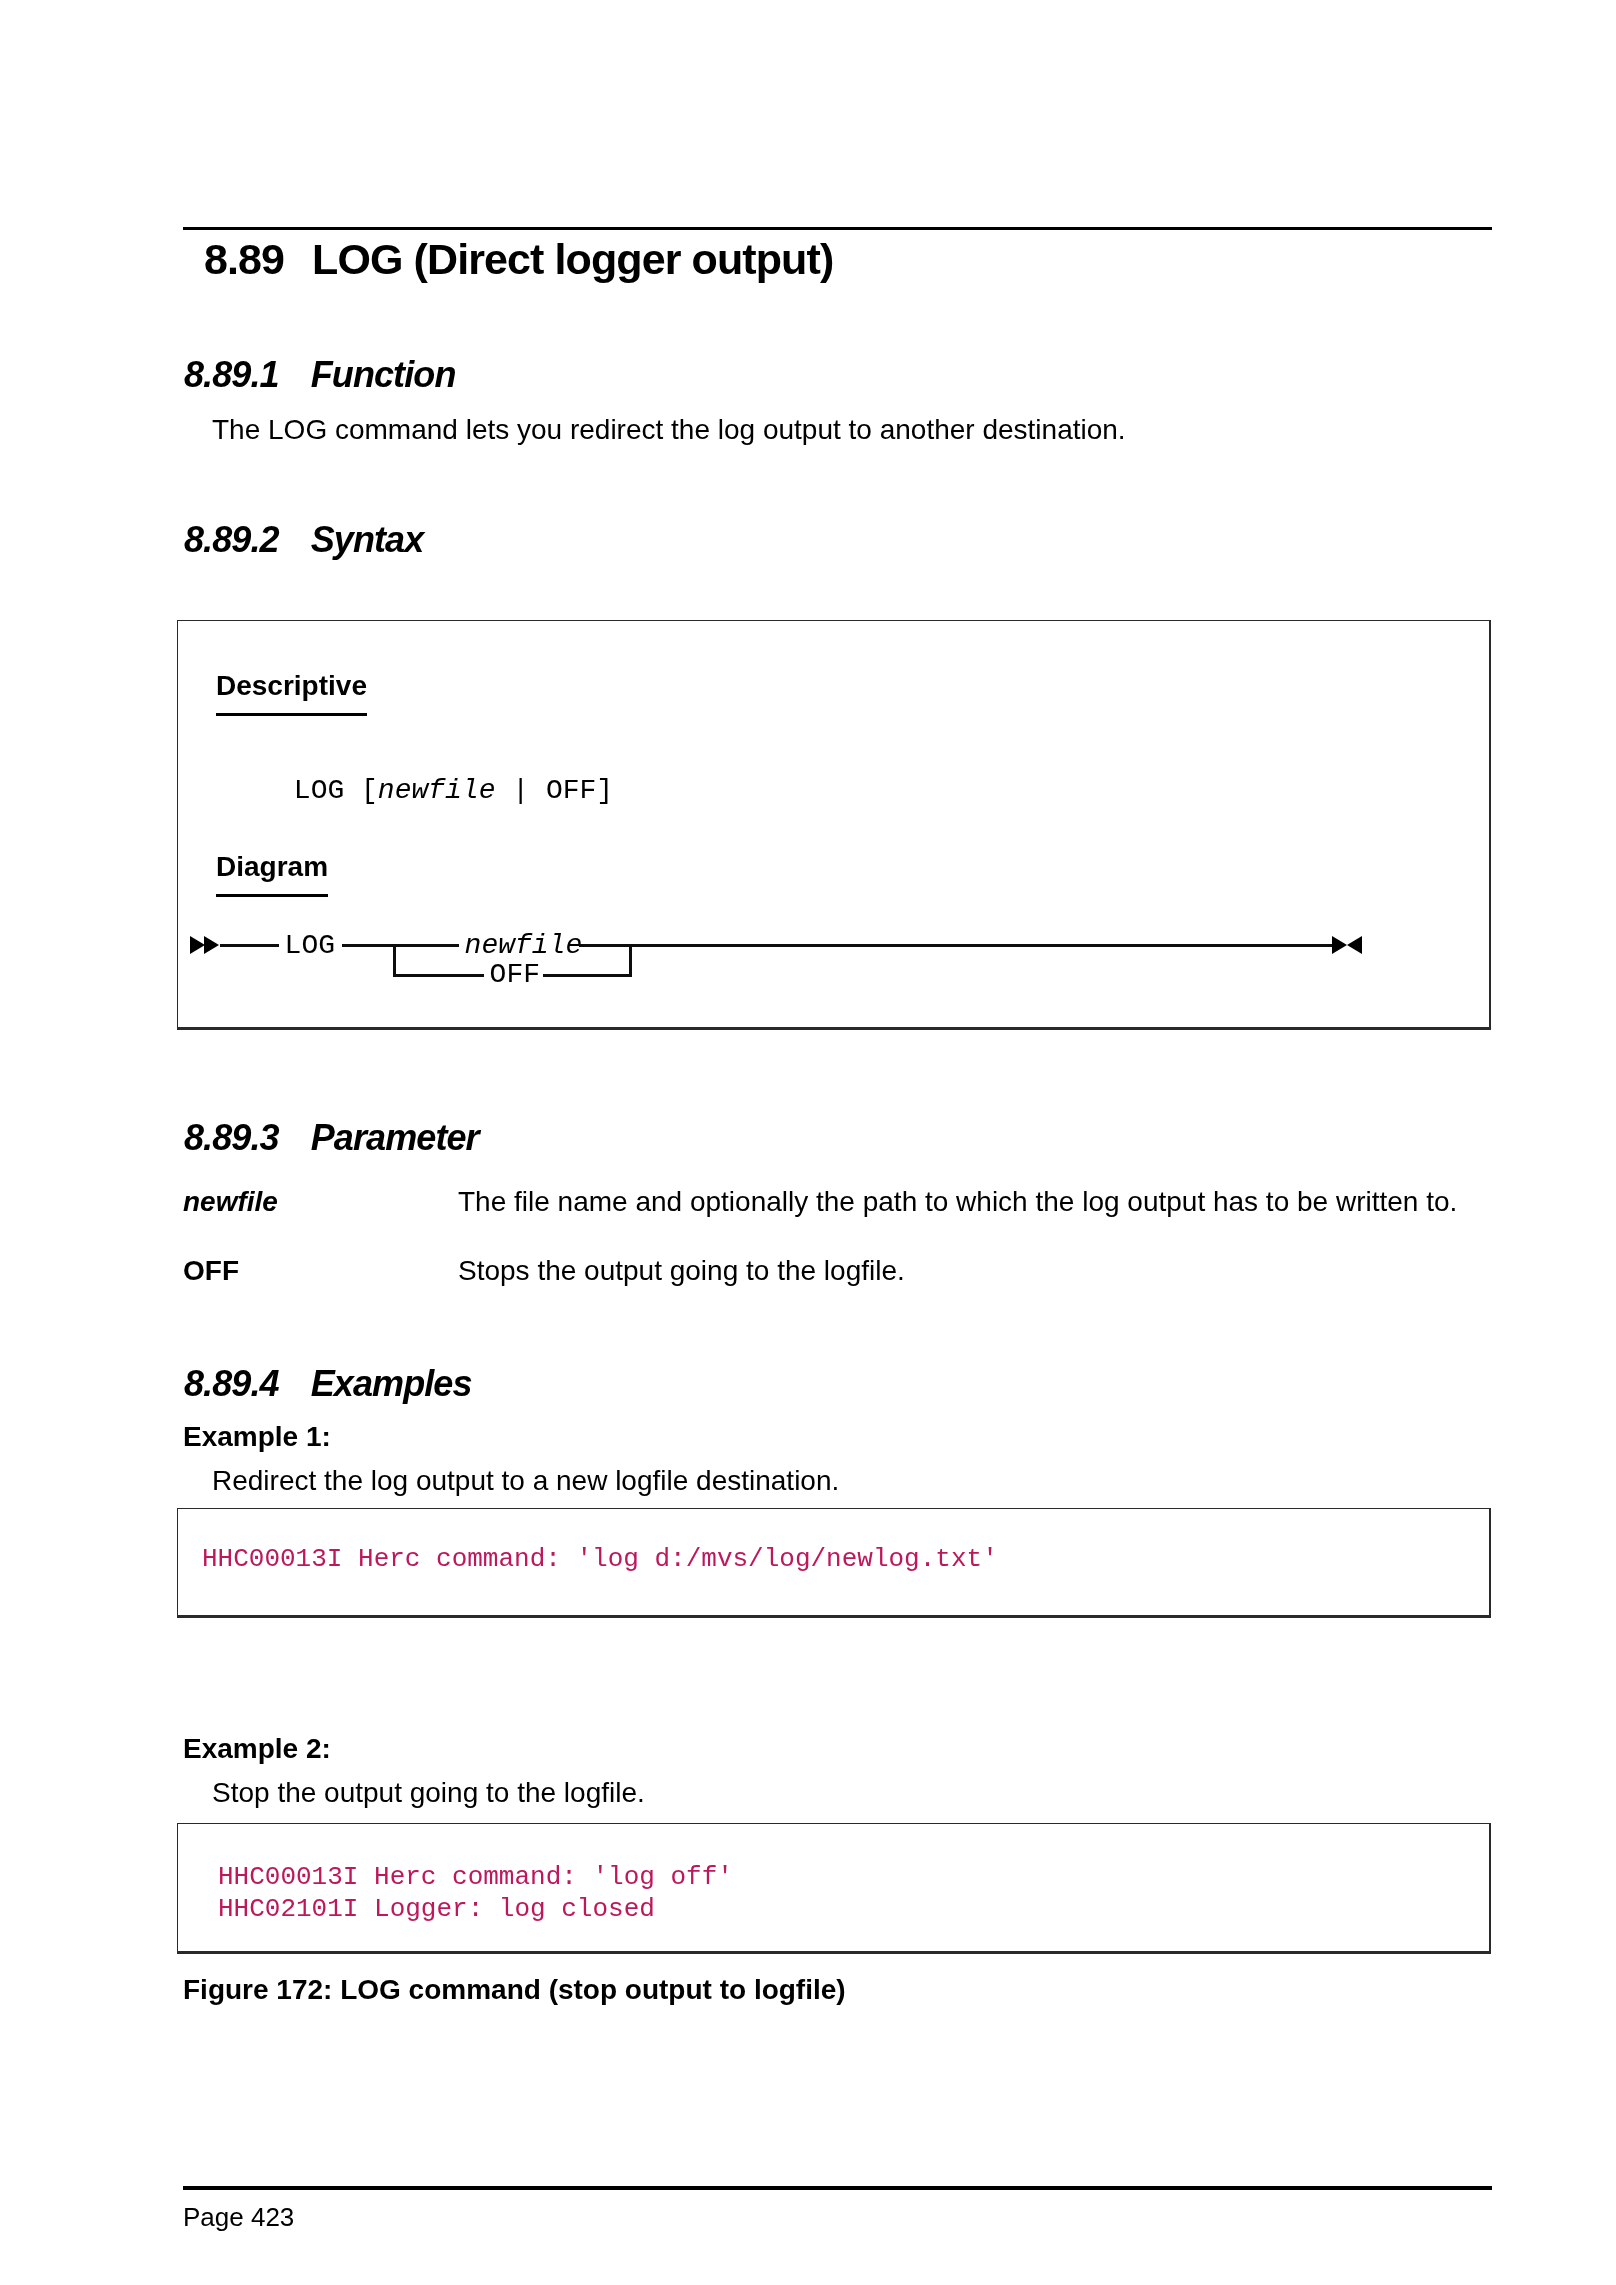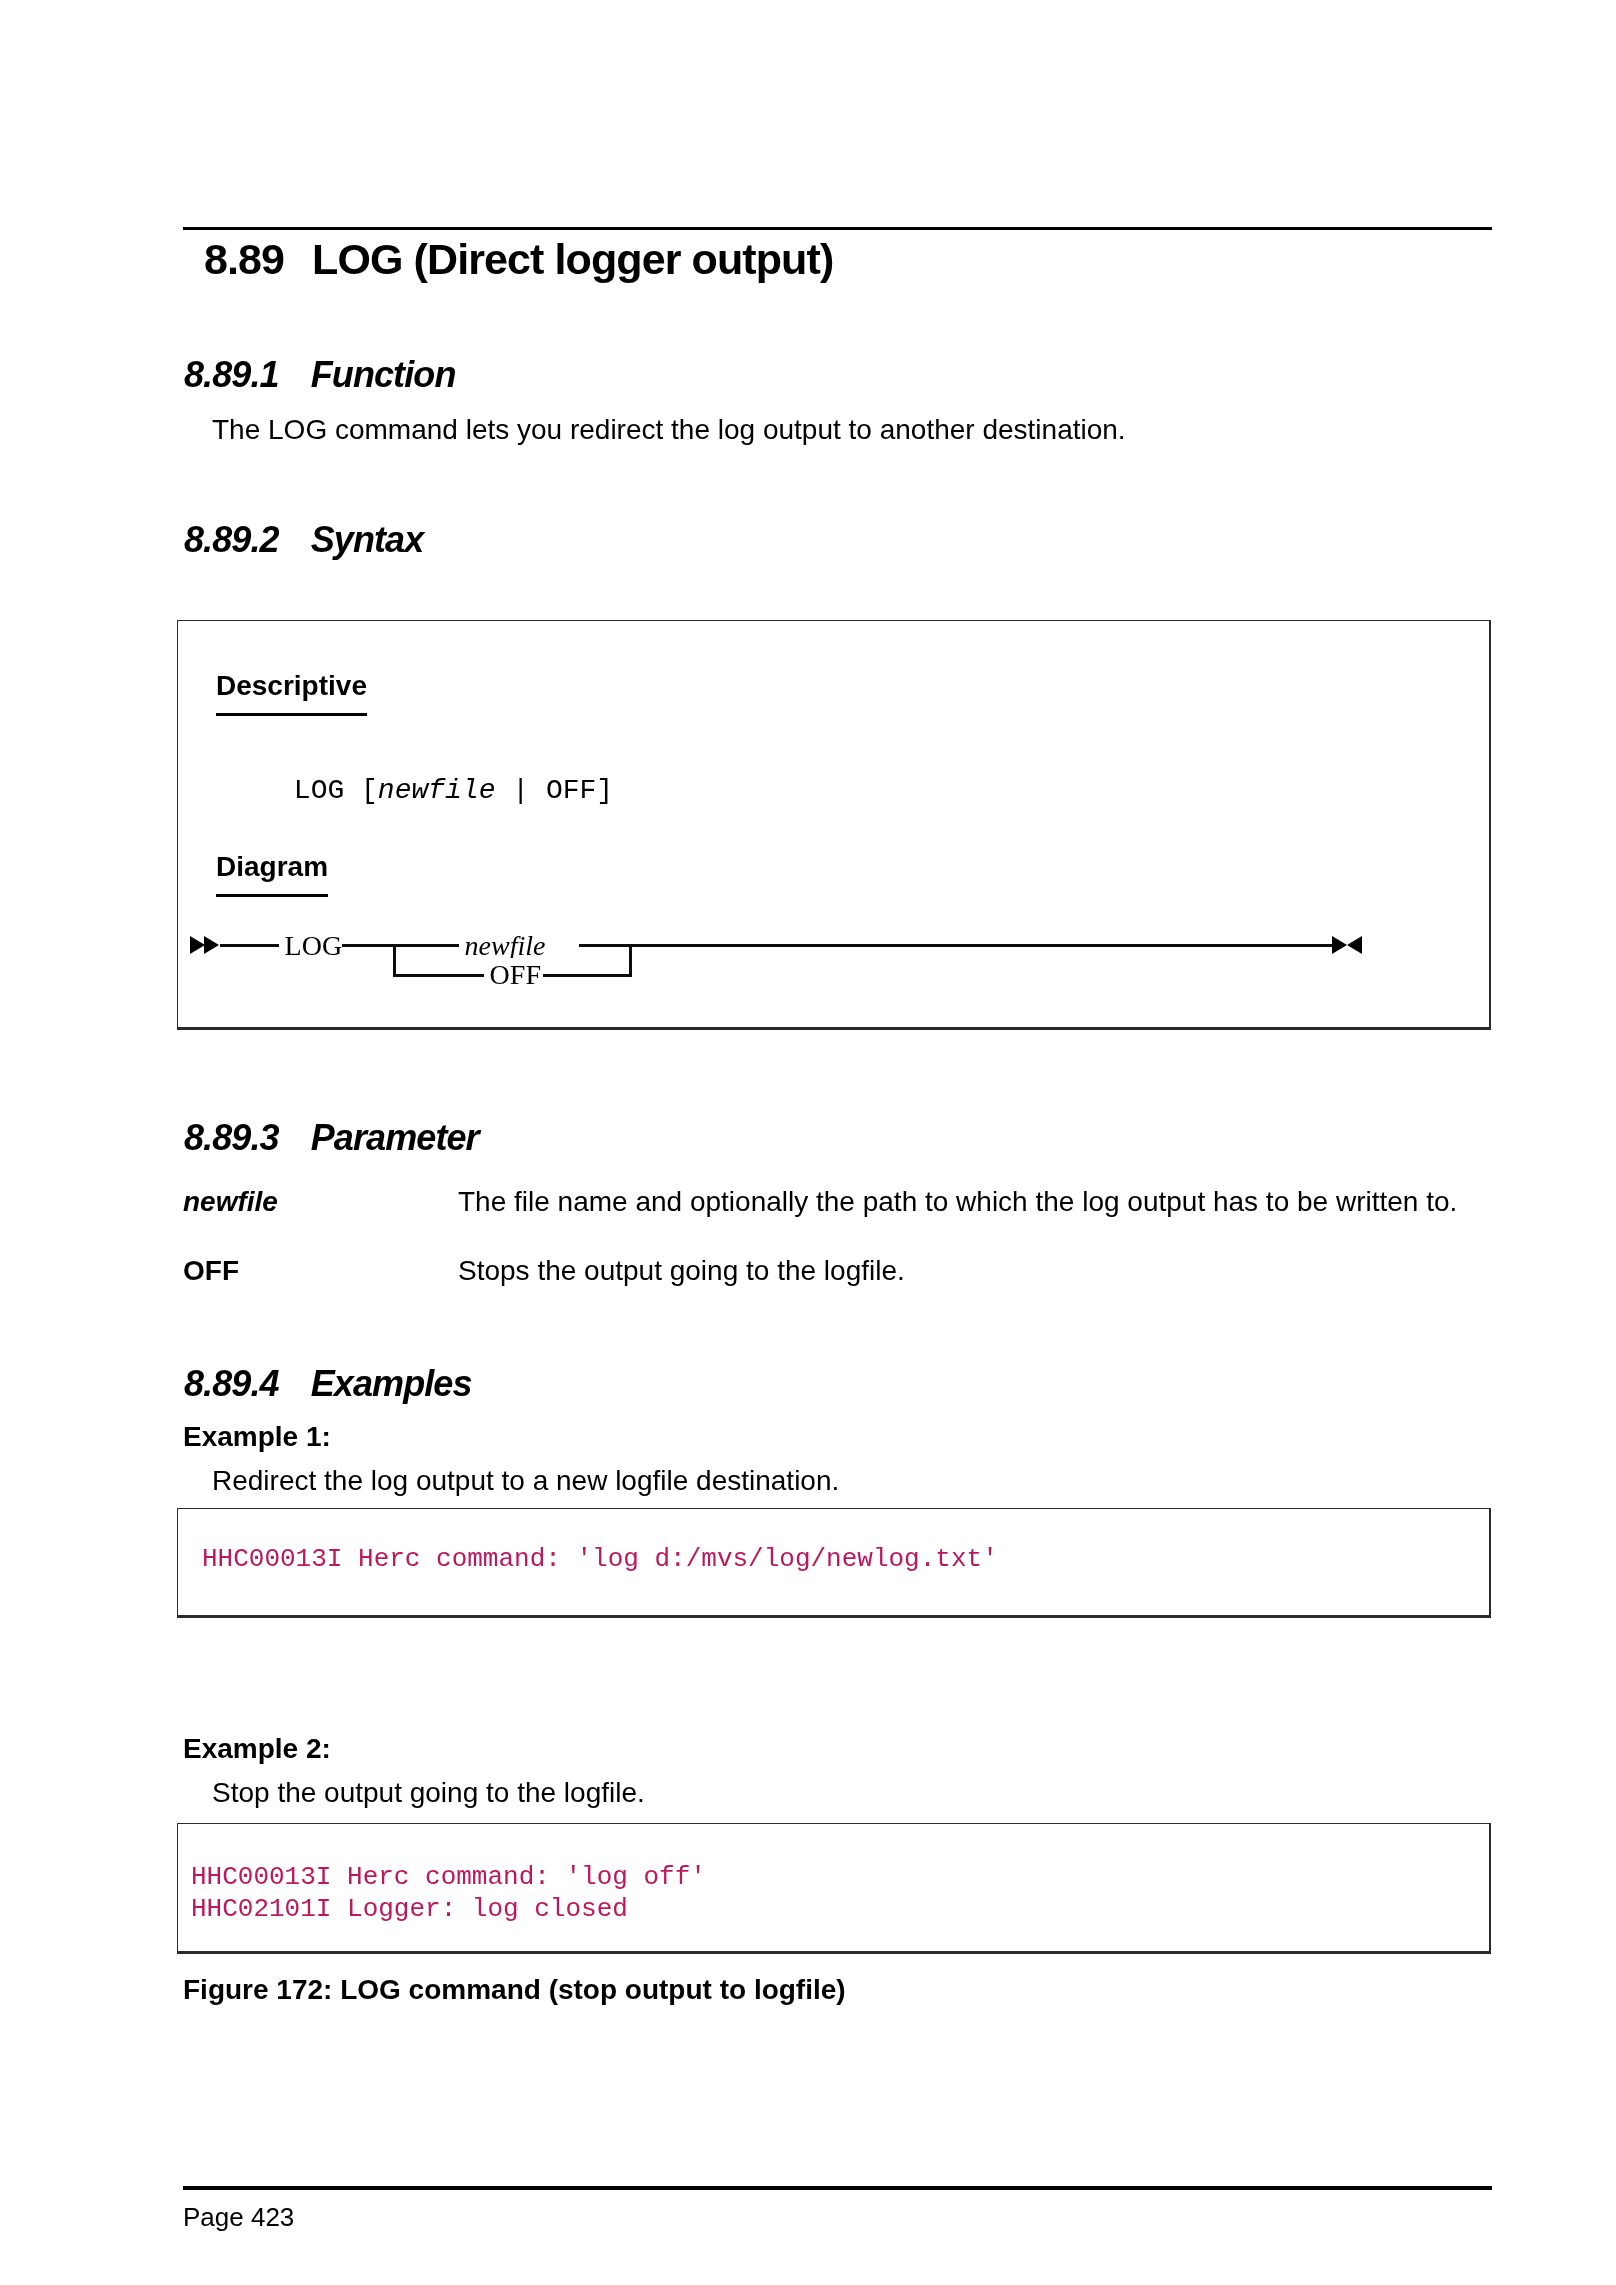--- a/index.html
+++ b/index.html
@@ -29,21 +29,21 @@
   }
   .codebox-line { font-family:"Liberation Mono", monospace; font-size:26px; line-height:32px; white-space:pre; color:#be185d; }
   .caption { font-size:28px; font-weight:bold; white-space:nowrap; }
   .railroad { position:absolute; left:0; top:0; width:100%; height:100%; }
   .seg { position:absolute; background:#0d0d0d; height:2.8px; }
   .vseg { position:absolute; background:#0d0d0d; width:2.8px; }
   .tri-r { position:absolute; width:0; height:0;
     border-top:9.3px solid transparent; border-bottom:9.3px solid transparent; border-left:15px solid #000; }
   .tri-l { position:absolute; width:0; height:0;
     border-top:9.3px solid transparent; border-bottom:9.3px solid transparent; border-right:15px solid #000; }
-  .rr-text { position:absolute; font-family:Liberation Serif, serif; font-size:28px; line-height:34px; background:#fff; padding:0 5.6px; white-space:pre; }
+  .rr-text { position:absolute; font-family:Liberation Mono, monospace; font-size:28px; line-height:34px; background:#fff; padding:0 5.6px; white-space:pre; }
   .footer-row { display:flex; justify-content:space-between; font-size:26px; }
 </style>
 </head>
 <body>
 
 <div id="page">
 
   <div class="abs rule" style="left:183px; top:227px; width:1309px; height:2.8px;"></div>
   <div class="abs h1" style="left:204px; top:235px;">
     <span class="num">8.89</span><span>LOG (Direct logger output)</span>
@@ -111,21 +111,21 @@
   <div class="abs body-text" style="left:183px; top:1465px;">Redirect the log output to a new logfile destination.</div>
 
   <div class="abs frame" style="left:177px; top:1508px; width:1314px; height:110px; padding:34px 0 0 24px;">
     <div class="codebox-line">HHC00013I Herc command: 'log d:/mvs/log/newlog.txt'</div>
   </div>
 
 
   <div class="abs bold-label" style="left:183px; top:1733px;">Example 2:</div>
   <div class="abs body-text" style="left:183px; top:1777px;">Stop the output going to the logfile.</div>
 
-  <div class="abs frame" style="left:177px; top:1823px; width:1314px; height:131px; padding:37px 0 0 13px;">
+  <div class="abs frame" style="left:177px; top:1823px; width:1314px; height:131px; padding:37px 0 0 40px;">
     <div class="codebox-line">HHC00013I Herc command: 'log off'</div>
     <div class="codebox-line">HHC02101I Logger: log closed</div>
   </div>
 
   <div class="abs caption" style="left:183px; top:1974px;">Figure 172: LOG command (stop output to logfile)</div>
 
   <div class="abs rule" style="left:183px; top:2186px; width:1309px; height:3.7px;"></div>
   <div class="abs footer-row" style="left:183px; top:2202px; width:1309px;">
     <span>Page 423</span>
   </div>

